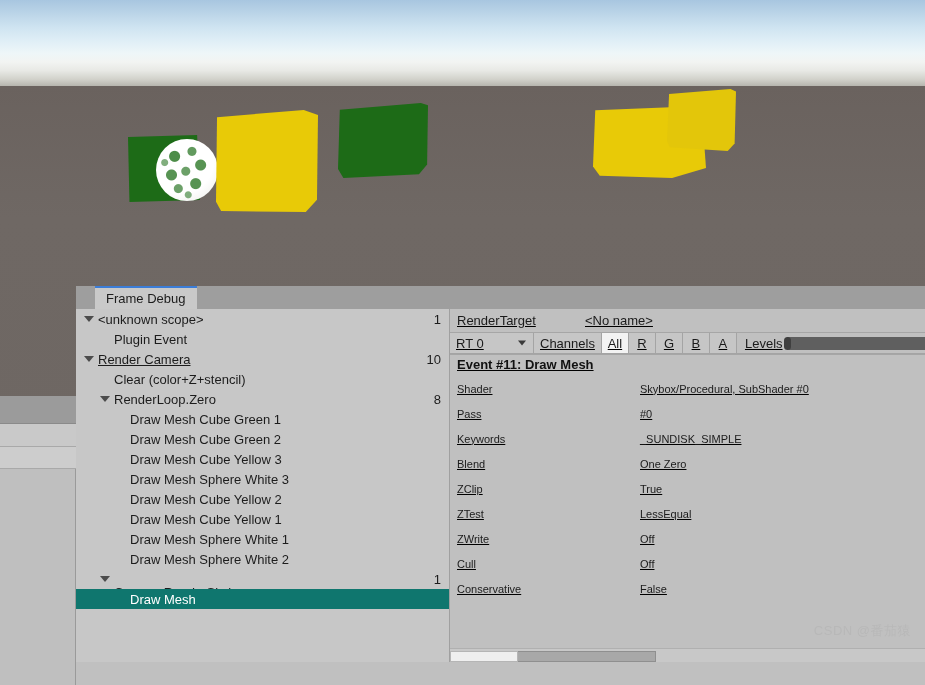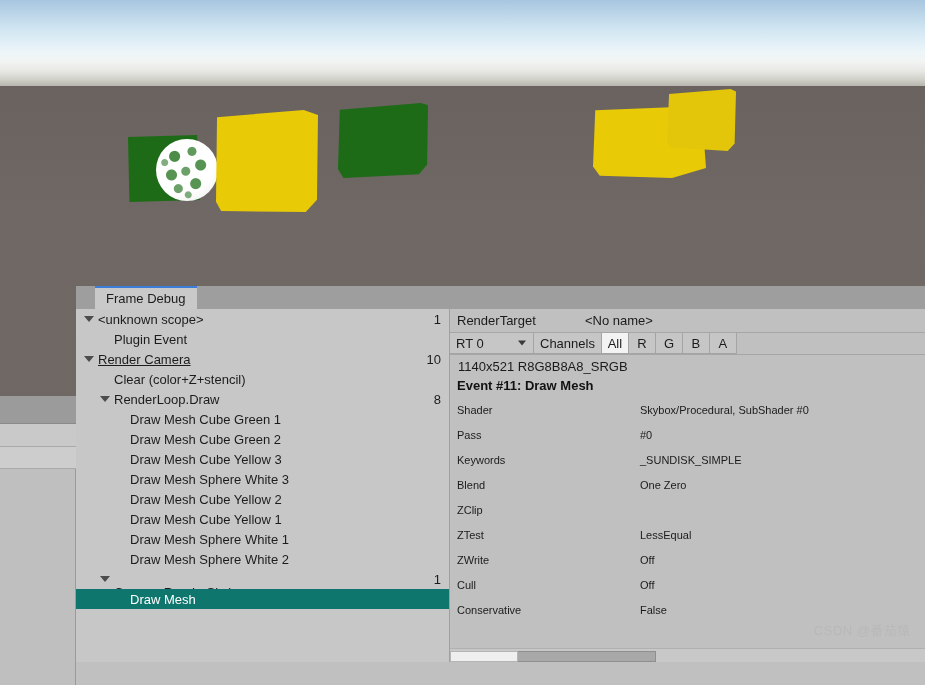--- a/index.html
+++ b/index.html
@@ -146,21 +146,21 @@
   .tree-row .twisty {
     position: absolute; width: 0; height: 0;
     border-left: 5px solid transparent; border-right: 5px solid transparent;
     border-top: 6px solid #4c4c4c;
   }
   .tree-row .count {
     position: absolute; right: 8px; font-size: 13px; color: #1c1c1c;
   }
 
   
-  #event-details { flex: 1; background: #c0c0c0; position: relative; overflow: hidden; }
+  #event-details { flex: 1; background: #c0c0c0; position: relative; overflow: hidden; text-decoration: underline; }
 
   #rt-header-row {
     display: flex; align-items: center; height: 24px;
     background: #c0c0c0; border-bottom: 1px solid #a6a6a6;
     font-size: 13px; color: #1b1b1b;
   }
   #rt-header-row .rt-label { padding-left: 7px; width: 135px; }
 
   #rt-controls-row {
     display: flex; align-items: stretch; height: 22px;
@@ -280,21 +280,21 @@
           <div class="tree-row">
             <span class="twisty" style="left: 8px;"></span>
             <span style="margin-left: 22px; text-decoration: underline;">Render Camera</span>
             <span class="count">10</span>
           </div>
           <div class="tree-row">
             <span style="margin-left: 38px;">Clear (color+Z+stencil)</span>
           </div>
           <div class="tree-row">
             <span class="twisty" style="left: 24px;"></span>
-            <span style="margin-left: 38px;">RenderLoop.Draw</span>
+            <span style="margin-left: 38px;">RenderLoop.Zero</span>
             <span class="count">8</span>
           </div>
           <div class="tree-row">
             <span style="margin-left: 54px;">Draw Mesh Cube Green 1</span>
           </div>
           <div class="tree-row">
             <span style="margin-left: 54px;">Draw Mesh Cube Green 2</span>
           </div>
           <div class="tree-row">
             <span style="margin-left: 54px;">Draw Mesh Cube Yellow 3</span>
@@ -335,23 +335,28 @@
           <div id="rt-select">
             <span>RT 0</span>
             <span class="caret"></span>
           </div>
           <div class="ch-label">Channels</div>
           <div class="ch-btn active">All</div>
           <div class="ch-btn">R</div>
           <div class="ch-btn">G</div>
           <div class="ch-btn">B</div>
           <div class="ch-btn">A</div>
+          <div id="levels-group">
+            <span>Levels</span>
+            <div id="levels-slider">
+              <div id="levels-handle"></div>
+            </div>
+          </div>
         </div>
 
-        <div id="rt-format">1140x521 R8G8B8A8_SRGB</div>
         <div id="event-title">Event #11: Draw Mesh</div>
 
         <div id="prop-list">
             <div class="prop-row">
               <span class="prop-key">Shader</span>
               <span class="prop-val">Skybox/Procedural, SubShader #0</span>
             </div>
             <div class="prop-row">
               <span class="prop-key">Pass</span>
               <span class="prop-val">#0</span>
@@ -359,20 +364,21 @@
             <div class="prop-row">
               <span class="prop-key">Keywords</span>
               <span class="prop-val">_SUNDISK_SIMPLE</span>
             </div>
             <div class="prop-row">
               <span class="prop-key">Blend</span>
               <span class="prop-val">One Zero</span>
             </div>
             <div class="prop-row">
               <span class="prop-key">ZClip</span>
+              <span class="prop-val">True</span>
             </div>
             <div class="prop-row">
               <span class="prop-key">ZTest</span>
               <span class="prop-val">LessEqual</span>
             </div>
             <div class="prop-row">
               <span class="prop-key">ZWrite</span>
               <span class="prop-val">Off</span>
             </div>
             <div class="prop-row">

